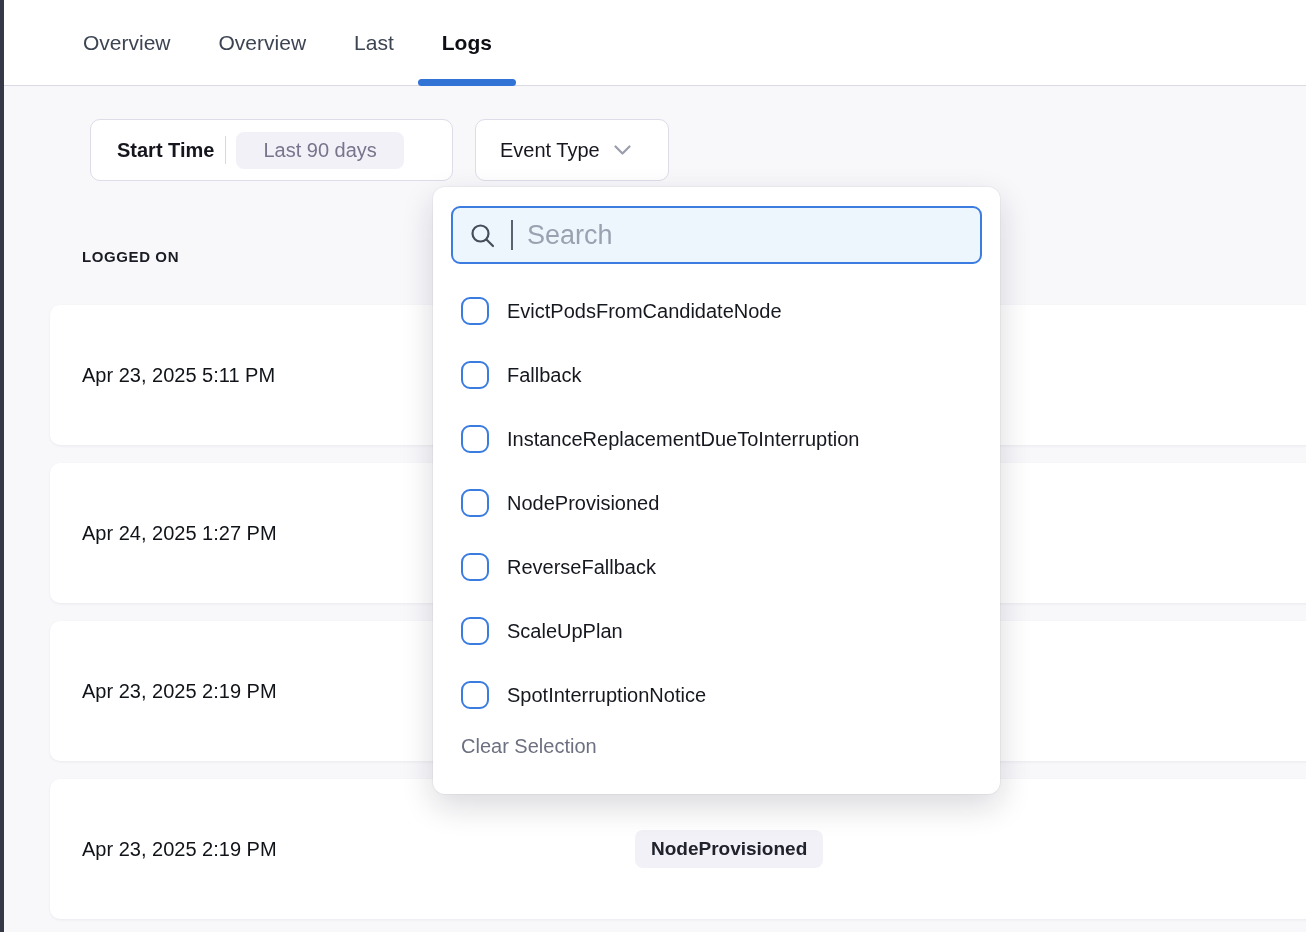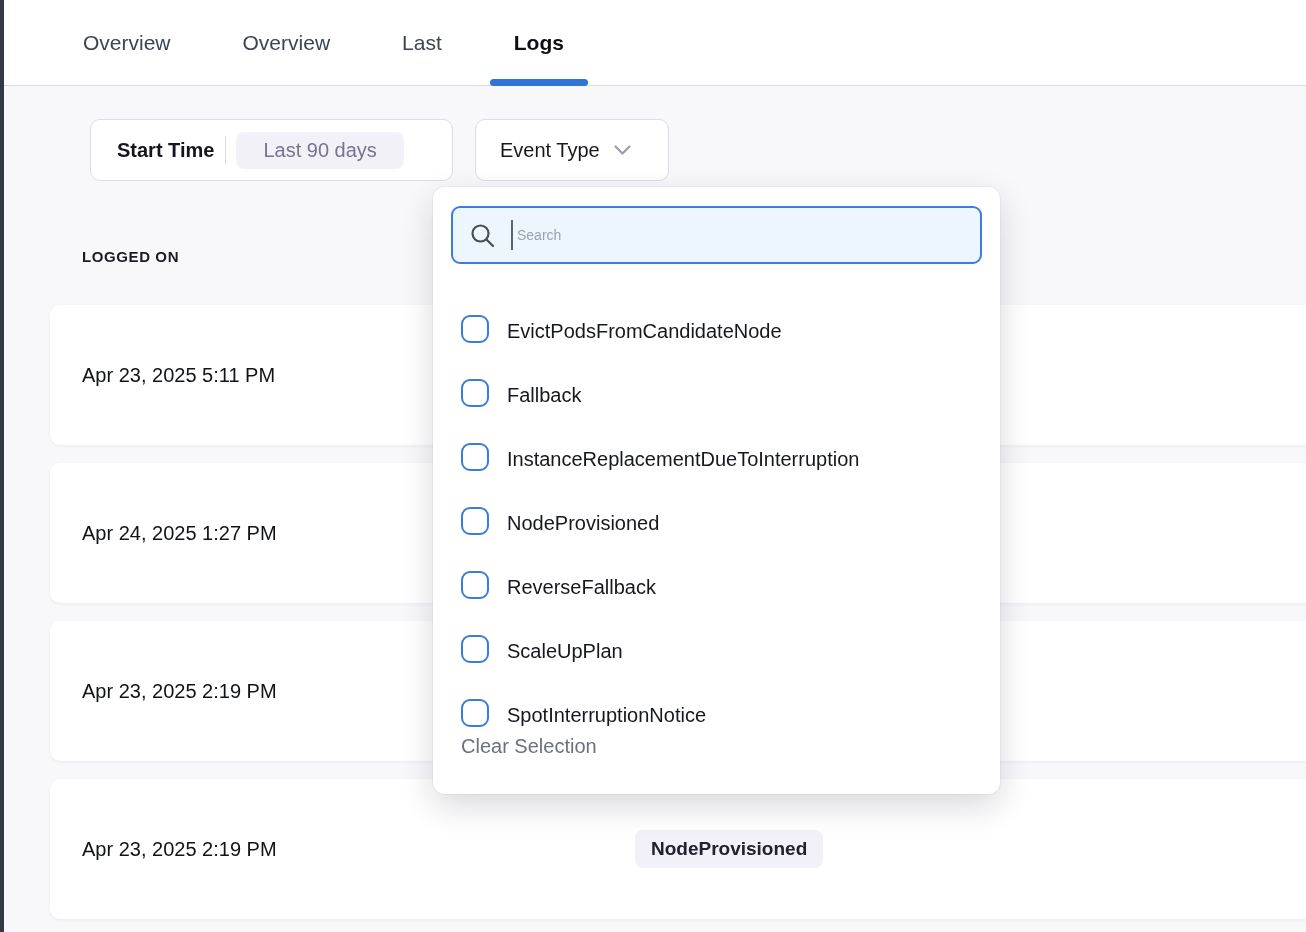--- a/index.html
+++ b/index.html
@@ -30,21 +30,21 @@
     width: 1306px; height: 85px;
     background: #ffffff;
     border-bottom: 1px solid #d9dae3;
     z-index: 5;
   }
   .tabs {
     position: absolute;
     left: 83px; top: 0;
     height: 85px;
     display: flex;
-    gap: 72px;
+    gap: 48px;
   }
   .tab {
     position: relative;
     height: 85px;
     display: flex;
     align-items: center;
     font-size: 21px;
     font-weight: 500;
     color: #3d4452;
     cursor: pointer;
@@ -185,34 +185,34 @@
   }
   .search-icon-wrap { display: flex; align-items: center; flex: none; }
   .text-caret {
     width: 2px;
     height: 30px;
     background: #5b6270;
     margin-left: 15px;
     flex: none;
   }
   .search-placeholder {
-    margin-left: 4px;
-    font-size: 14px;
+    margin-left: 14px;
+    font-size: 27px;
     color: #9aa2b1;
     white-space: nowrap;
   }
   .option-list {
     position: absolute;
     left: 0; top: 92px;
     width: 567px;
   }
   .option-item {
     height: 64px;
     display: flex;
-    align-items: flex-end;
+    align-items: center;
     padding: 0 28px;
     box-sizing: border-box;
     cursor: pointer;
   }
   .checkbox {
     flex: none;
     width: 28px; height: 28px;
     box-sizing: border-box;
     background: #ffffff;
     border: 2px solid #3b7ce0;

